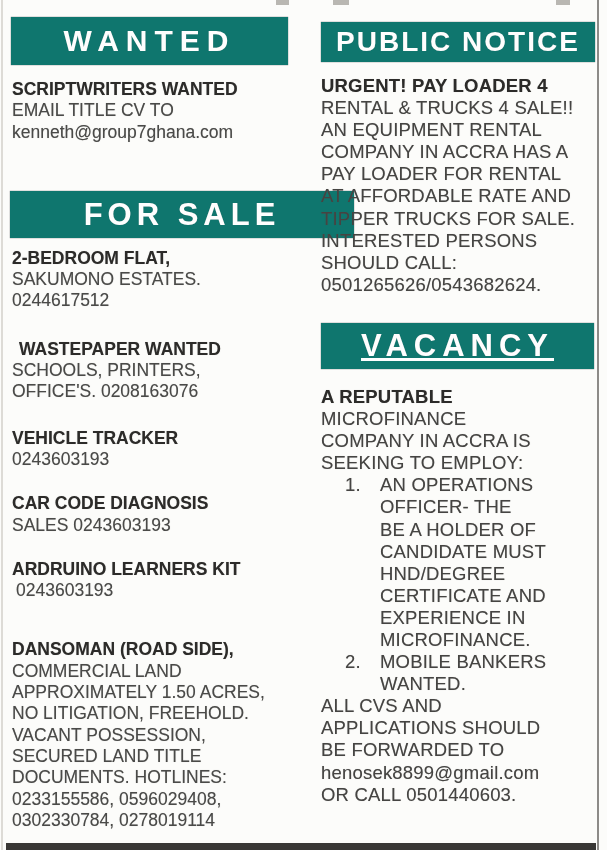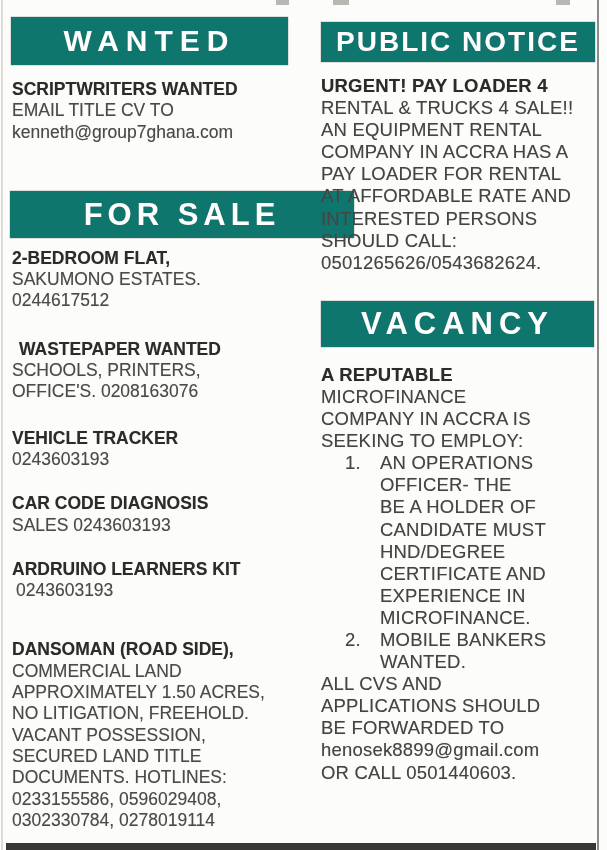--- a/index.html
+++ b/index.html
@@ -24,21 +24,21 @@
   .col-right { left:321px; width:276px; }
 
   .bar {
     background:#0f766e; color:#fefefe;
     font-weight:bold; text-align:center;
     box-shadow:0 0 1px #555;
   }
   .bar-wanted  { margin:17px 0 0 1px; width:277px; height:48px; line-height:48px; font-size:30px; letter-spacing:7px; }
   .bar-forsale { margin-top:48px; width:344px; height:47px; line-height:47px; font-size:31px; letter-spacing:5px; }
   .bar-public  { margin-top:22px; width:274px; height:40px; line-height:40px; font-size:28px; letter-spacing:2px; }
-  .bar-vacancy { margin-top:27px; width:273px; height:46px; line-height:46px; font-size:31px; letter-spacing:6px; }
+  .bar-vacancy { margin-top:27px; width:273px; height:46px; line-height:46px; font-size:31px; letter-spacing:6px;text-decoration:underline; }
 
   .ad { color:#4a4a48; }
   .col-left .ad { font-size:17.5px; line-height:21.3px; padding-left:2px; }
   .col-right .ad, .col-right .vac { font-size:18.5px; line-height:22.1px; letter-spacing:0.2px; color:#454442; }
   .ad-title { font-weight:bold; color:#2c2b29; }
   .ad-line { }
   .indent-sm { padding-left:7px; }
   .indent-xs { padding-left:4px; }
 
   .m-ad1   { margin-top:14px; }
@@ -125,20 +125,21 @@
 
     <div class="bar bar-public">PUBLIC NOTICE</div>
 
     <div class="ad m-pub">
       <div class="ad-title">URGENT! PAY LOADER 4</div>
       <div class="ad-line">RENTAL &amp; TRUCKS 4 SALE!!</div>
       <div class="ad-line">AN EQUIPMENT RENTAL</div>
       <div class="ad-line">COMPANY IN ACCRA HAS A</div>
       <div class="ad-line">PAY LOADER FOR RENTAL</div>
       <div class="ad-line">AT AFFORDABLE RATE AND</div>
+      <div class="ad-line">TIPPER TRUCKS FOR SALE.</div>
       <div class="ad-line">INTERESTED PERSONS</div>
       <div class="ad-line">SHOULD CALL:</div>
       <div class="ad-line">0501265626/0543682624.</div>
     </div>
 
     <div class="bar bar-vacancy">VACANCY</div>
 
     <div class="vac m-vint">
       <div class="ad-title">A REPUTABLE</div>
       <div class="ad-line">MICROFINANCE</div>

